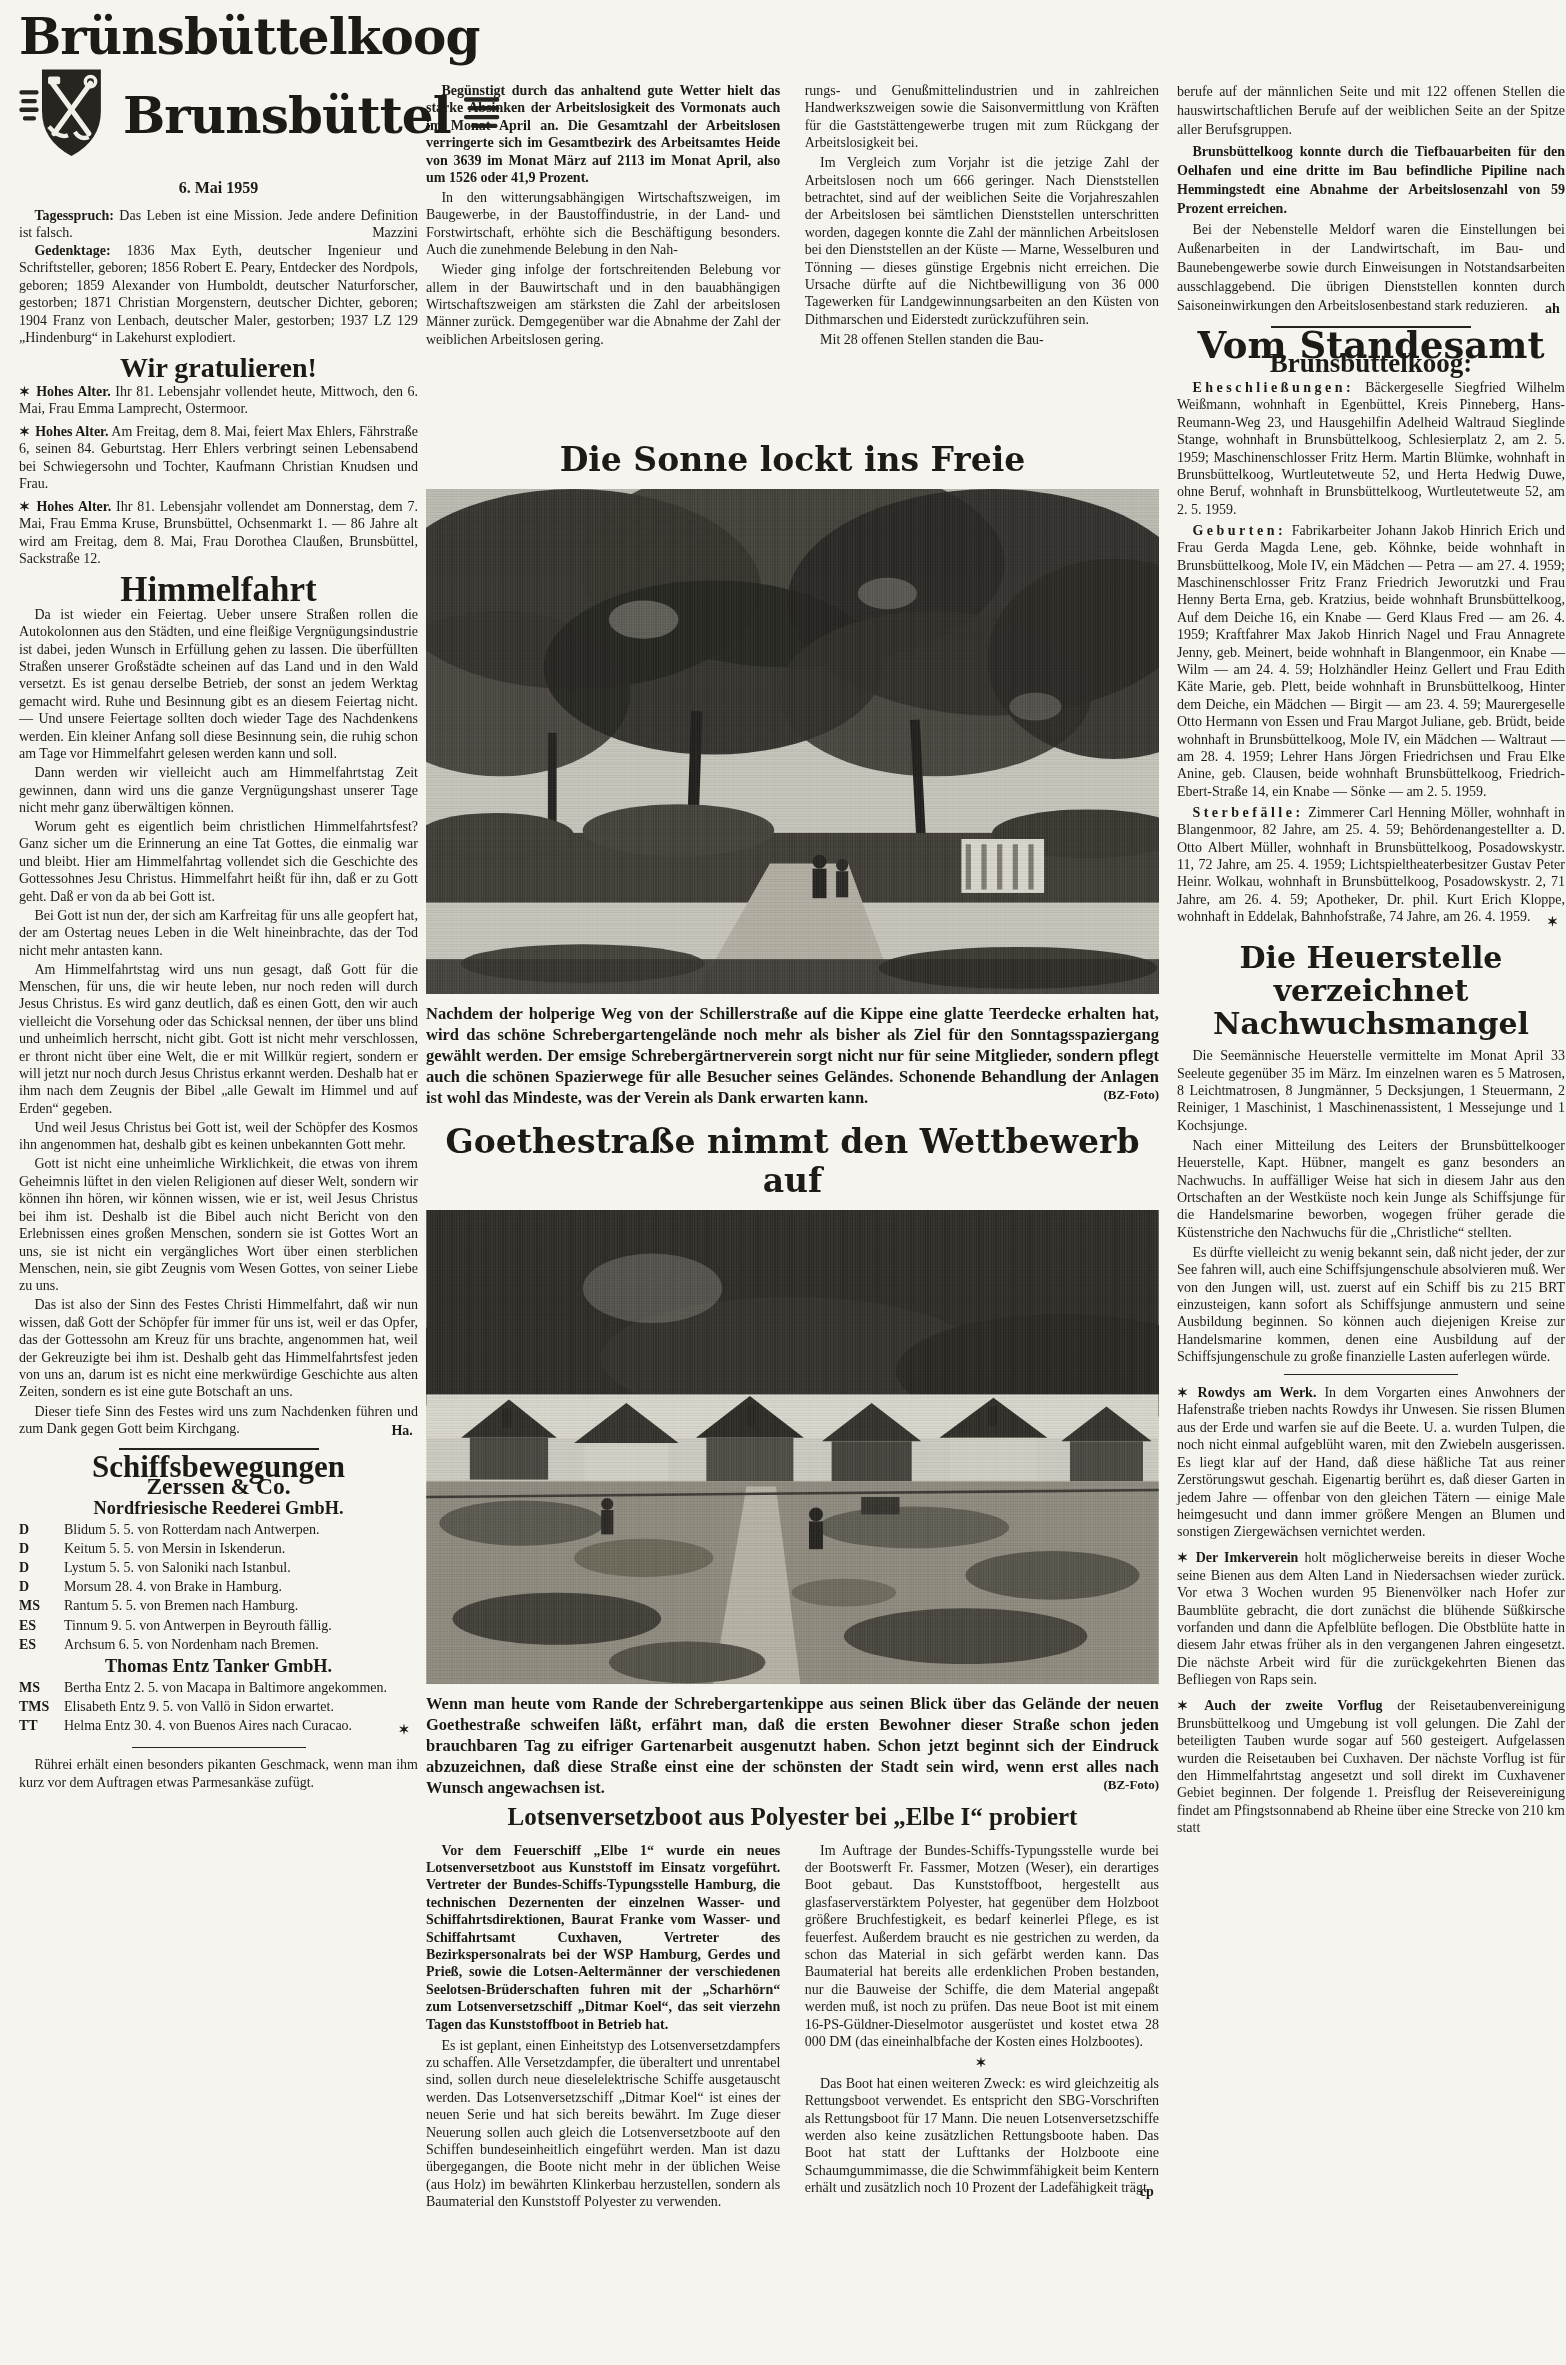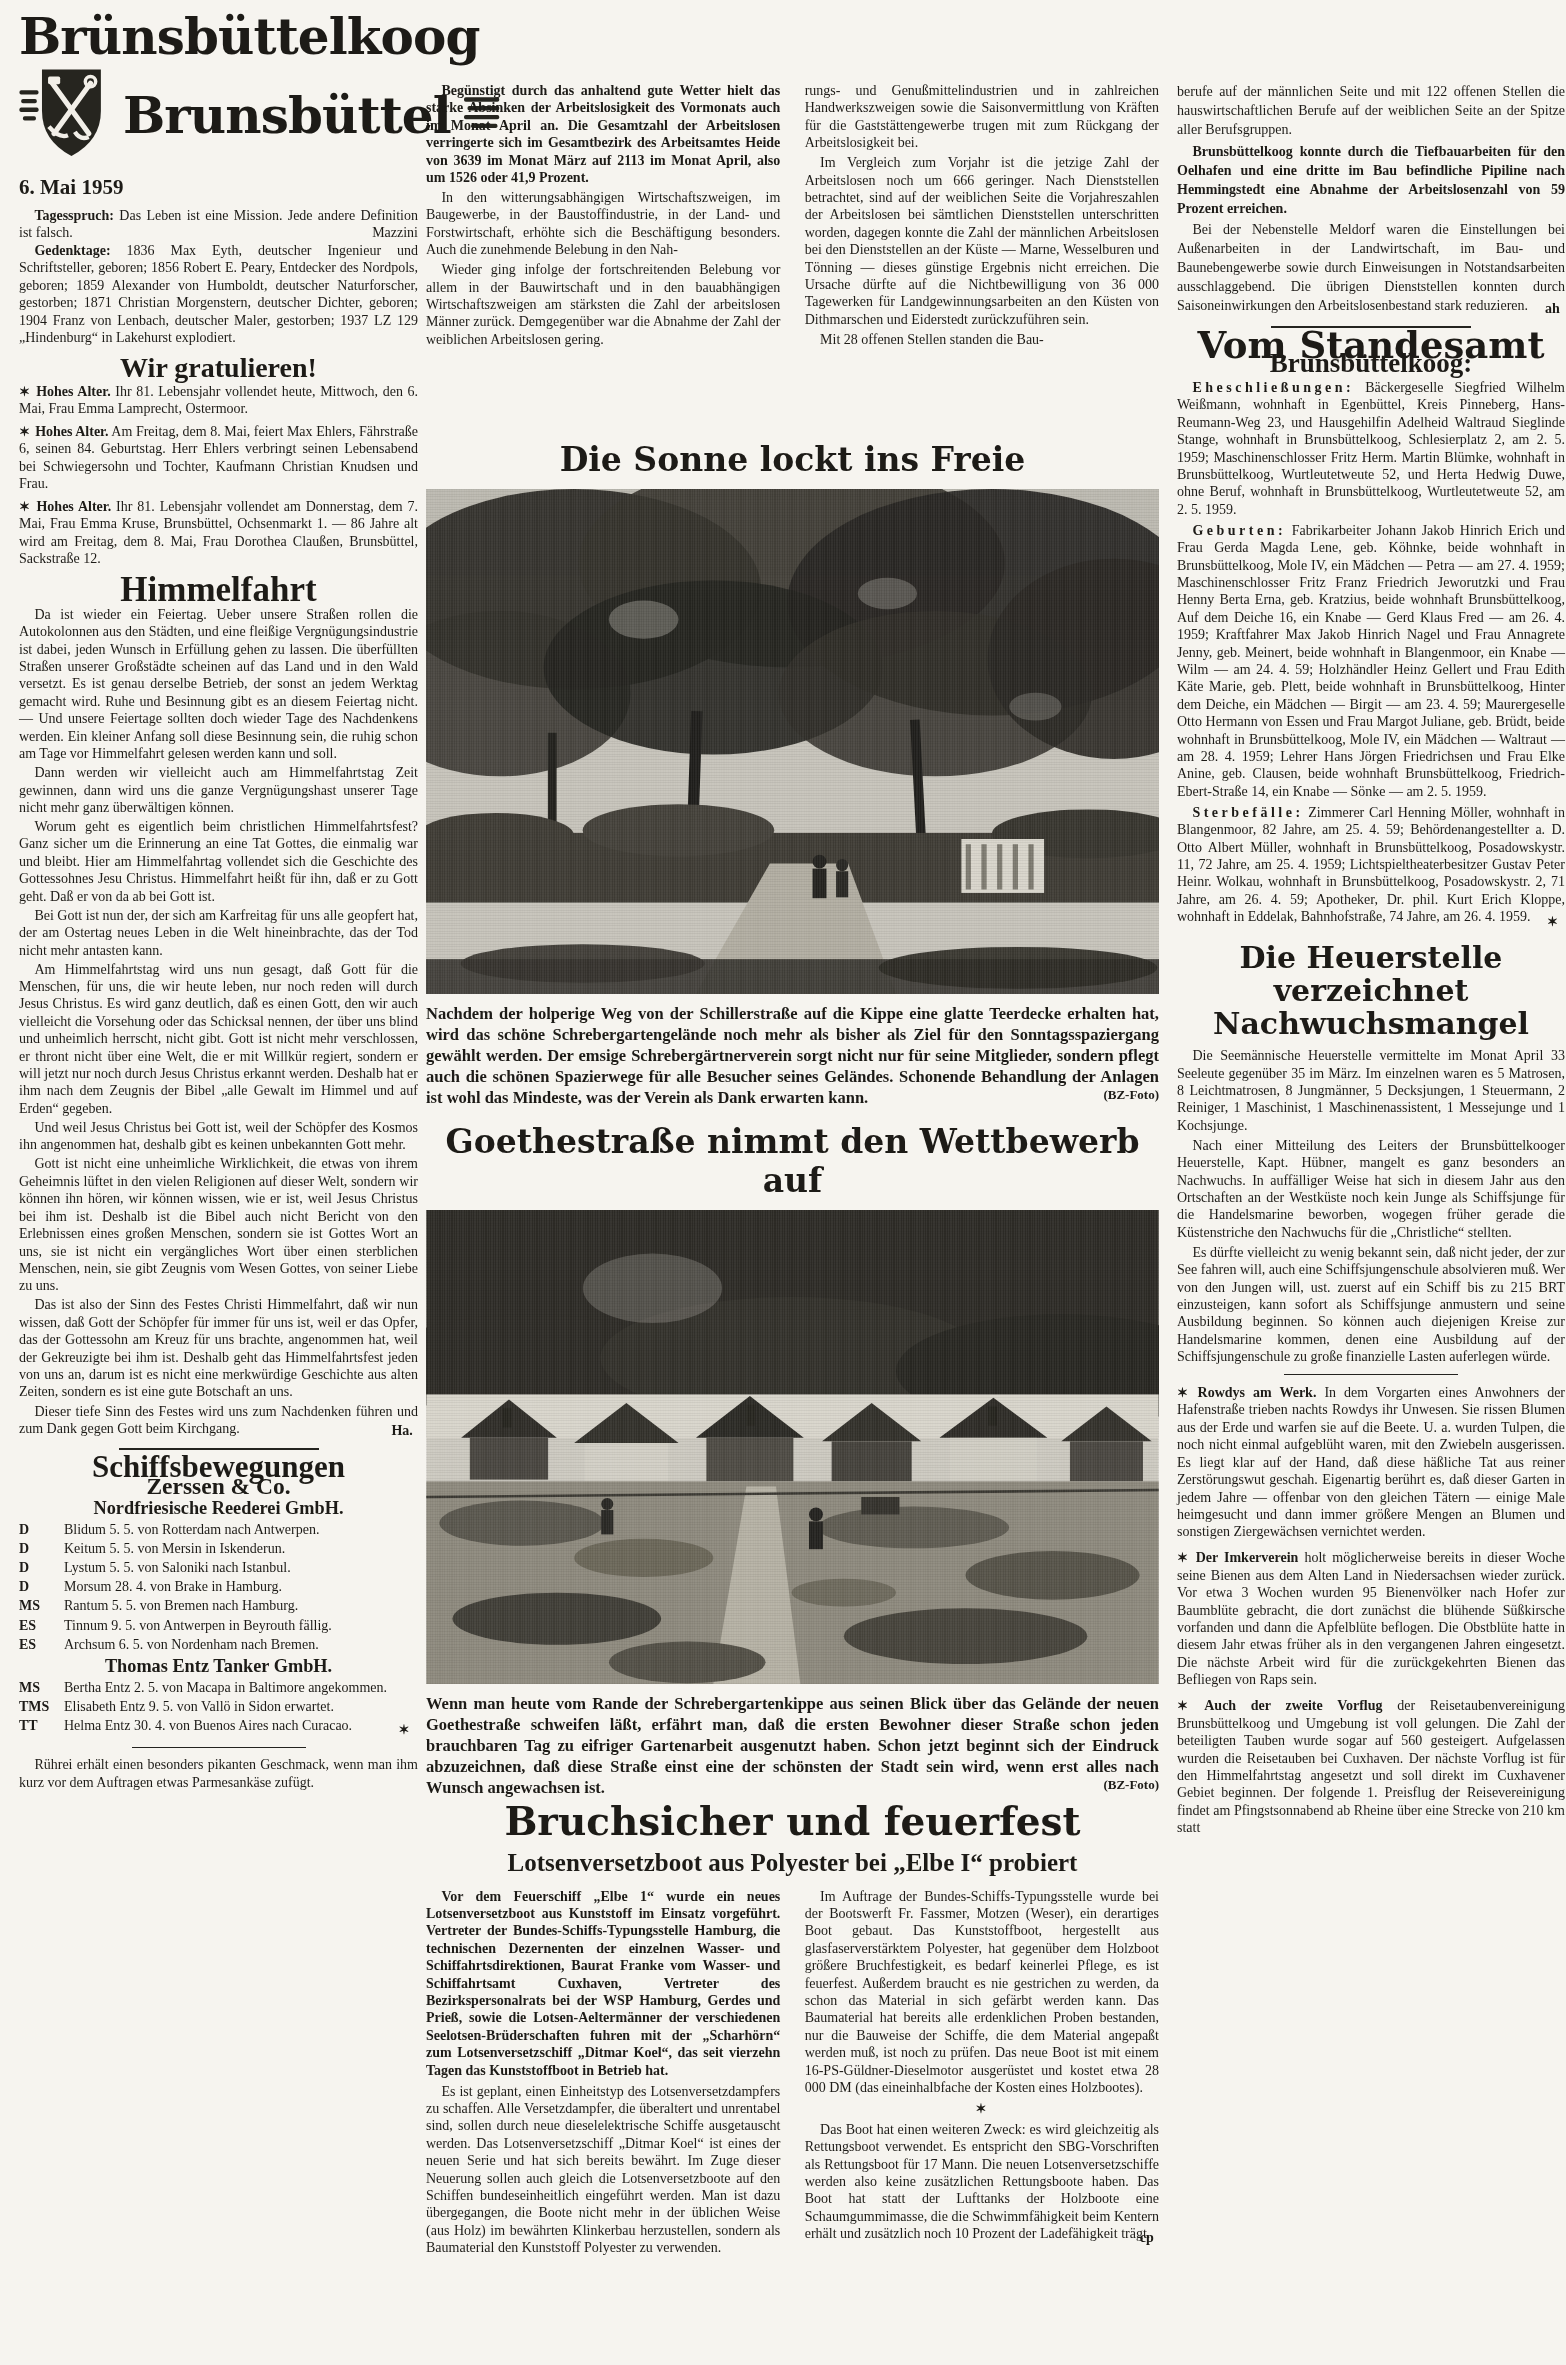--- a/index.html
+++ b/index.html
@@ -23,21 +23,21 @@
   .masthead{ position:relative; }
   .mast-line1{
     font-weight:bold; font-size:50px; line-height:50px; letter-spacing:-0.9px;
     font-family:"DejaVu Serif", serif; white-space:nowrap;
   }
   .mast-row2{ display:flex; align-items:center; gap:13px; margin-top:3.5px; }
   .mast-line2{
     font-weight:bold; font-size:50px; line-height:50px; letter-spacing:-0.9px;
     font-family:"DejaVu Serif", serif; white-space:nowrap;
   }
-  .mast-date{ text-align:left; font-weight:bold; font-size:21px; margin:12.2px 0 10.4px 0; }
+  .mast-date{ text-align:center; font-weight:bold; font-size:16px; margin:12.2px 0 10.4px 0; }
   .h-grat{ text-align:center; font-weight:bold; font-size:28px; margin:12.2px 0 7px 0; }
   .h-himmel{ text-align:center; font-weight:bold; font-size:35px; margin:14px 0 7px 0; }
   .h-schiff{ text-align:center; font-weight:bold; font-size:31px; margin:5.2px 0 0 0; }
   .h-zerssen{ text-align:center; font-weight:bold; font-size:23.5px; margin:1.7px 0 3.5px 0; }
   .h-reederei{ text-align:center; font-weight:bold; font-size:18.3px; margin:5.2px 0 3.5px 0; }
   .grat-item{ margin-bottom:5.2px; }
   .himmel p{ margin-bottom:1.7px; }
   .ship-row{ display:flex; gap:7px; margin-bottom:1.7px; }
   .ship-prefix{ min-width:38px; font-weight:bold; }
   .ship-text{ flex:1; text-align:justify; }
@@ -388,21 +388,20 @@
         <rect x="201" y="345" width="14" height="28" fill="#2a2925"></rect>
         <rect x="500" y="330" width="44" height="20" fill="#35332d"></rect>
       </svg>
     </div>
 
     <div class="caption">Wenn man heute vom Rande der Schrebergartenkippe aus seinen Blick über das Gelände der neuen Goethestraße schweifen läßt, erfährt man, daß die ersten Bewohner dieser Straße schon jeden brauchbaren Tag zu eifriger Gartenarbeit ausgenutzt haben. Schon jetzt beginnt sich der Eindruck abzuzeichnen, daß diese Straße einst eine der schönsten der Stadt sein wird, wenn erst alles nach Wunsch angewachsen ist.</div>
     <div class="credit">(BZ-Foto)</div>
   </div>
 
   <div class="poly-block">
-    <div class="h-poly">Bruchsicher und feuerfest</div>
     <div class="h-poly-sub">Lotsenversetzboot aus Polyester bei „Elbe I“ probiert</div>
     <div class="poly-cols body-text">
       <div class="poly-col">
         <p class="para lead">Vor dem Feuerschiff „Elbe 1“ wurde ein neues Lotsenversetzboot aus Kunststoff im Einsatz vorgeführt. Vertreter der Bundes-Schiffs-Typungsstelle Hamburg, die technischen Dezernenten der einzelnen Wasser- und Schiffahrtsdirektionen, Baurat Franke vom Wasser- und Schiffahrtsamt Cuxhaven, Vertreter des Bezirkspersonalrats bei der WSP Hamburg, Gerdes und Prieß, sowie die Lotsen-Aeltermänner der verschiedenen Seelotsen-Brüderschaften fuhren mit der „Scharhörn“ zum Lotsenversetzschiff „Ditmar Koel“, das seit vierzehn Tagen das Kunststoffboot in Betrieb hat.</p>
         <p class="para">Es ist geplant, einen Einheitstyp des Lotsenversetzdampfers zu schaffen. Alle Versetzdampfer, die überaltert und unrentabel sind, sollen durch neue dieselelektrische Schiffe ausgetauscht werden. Das Lotsenversetzschiff „Ditmar Koel“ ist eines der neuen Serie und hat sich bereits bewährt. Im Zuge dieser Neuerung sollen auch gleich die Lotsenversetzboote auf den Schiffen bundeseinheitlich eingeführt werden. Man ist dazu übergegangen, die Boote nicht mehr in der üblichen Weise (aus Holz) im bewährten Klinkerbau herzustellen, sondern als Baumaterial den Kunststoff Polyester zu verwenden.</p>
       </div>
       <div class="poly-col">
         <p class="para">Im Auftrage der Bundes-Schiffs-Typungsstelle wurde bei der Bootswerft Fr. Fassmer, Motzen (Weser), ein derartiges Boot gebaut. Das Kunststoffboot, hergestellt aus glasfaserverstärktem Polyester, hat gegenüber dem Holzboot größere Bruchfestigkeit, es bedarf keinerlei Pflege, es ist feuerfest. Außerdem braucht es nie gestrichen zu werden, da schon das Material in sich gefärbt werden kann. Das Baumaterial hat bereits alle erdenklichen Proben bestanden, nur die Bauweise der Schiffe, die dem Material angepaßt werden muß, ist noch zu prüfen. Das neue Boot ist mit einem 16-PS-Güldner-Dieselmotor ausgerüstet und kostet etwa 28 000 DM (das eineinhalbfache der Kosten eines Holzbootes).</p>
         <div class="star-divider star">✶</div>
         <p class="para">Das Boot hat einen weiteren Zweck: es wird gleichzeitig als Rettungsboot verwendet. Es entspricht den SBG-Vorschriften als Rettungsboot für 17 Mann. Die neuen Lotsenversetzschiffe werden also keine zusätzlichen Rettungsboote haben. Das Boot hat statt der Lufttanks der Holzboote eine Schaumgummimasse, die die Schwimmfähigkeit beim Kentern erhält und zusätzlich noch 10 Prozent der Ladefähigkeit trägt.</p>

